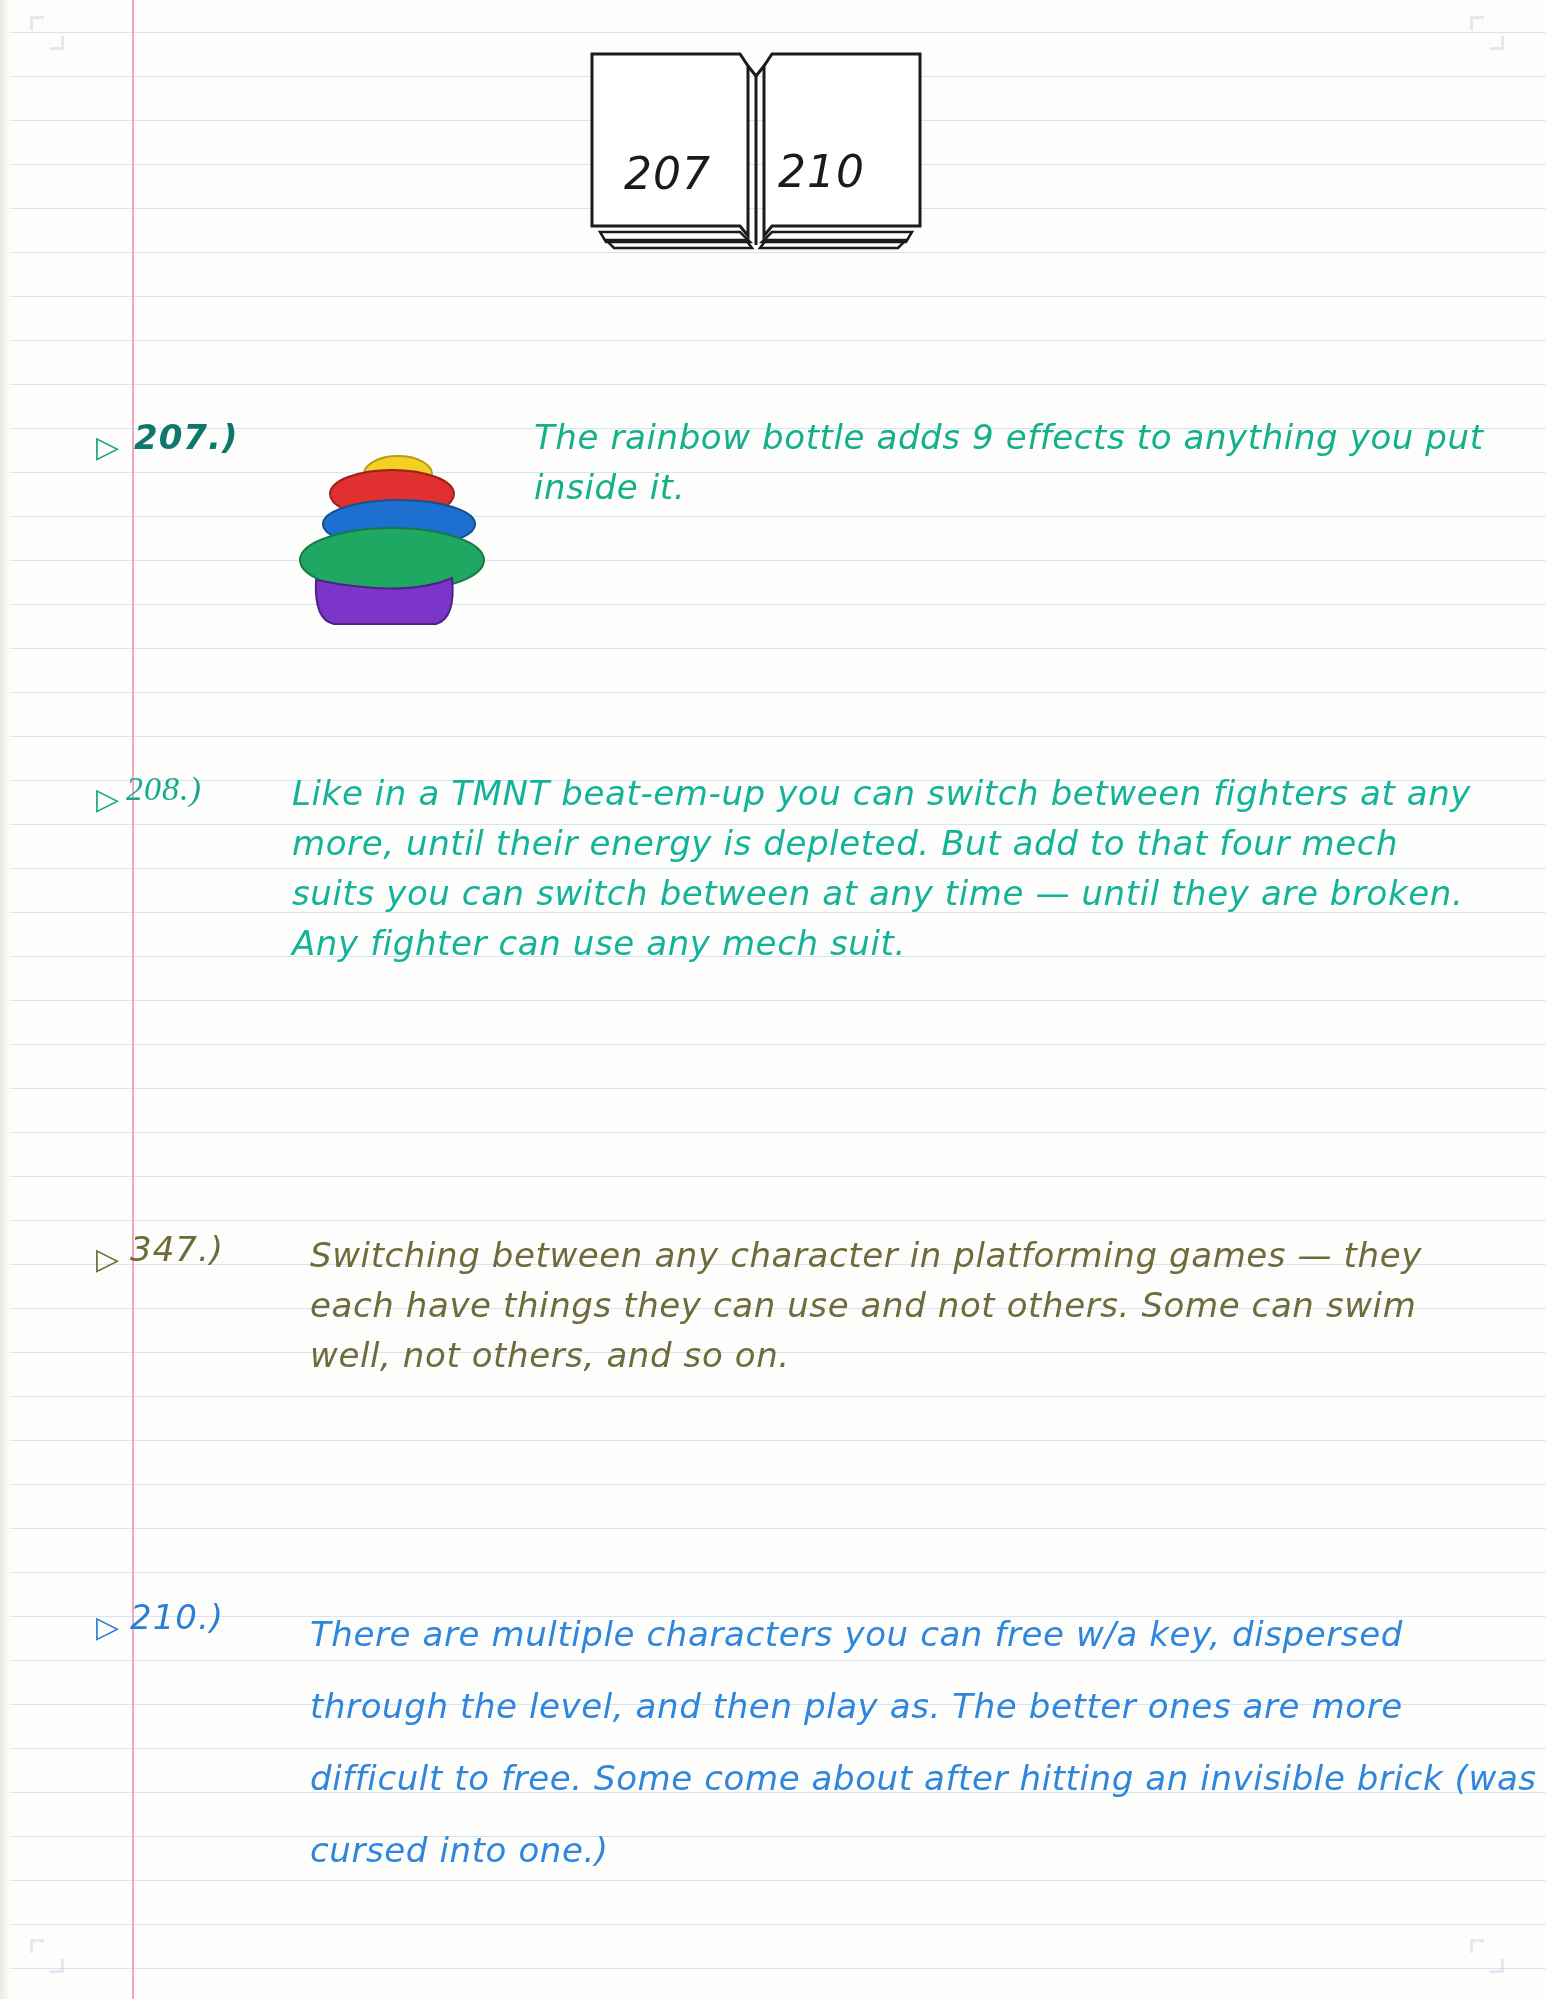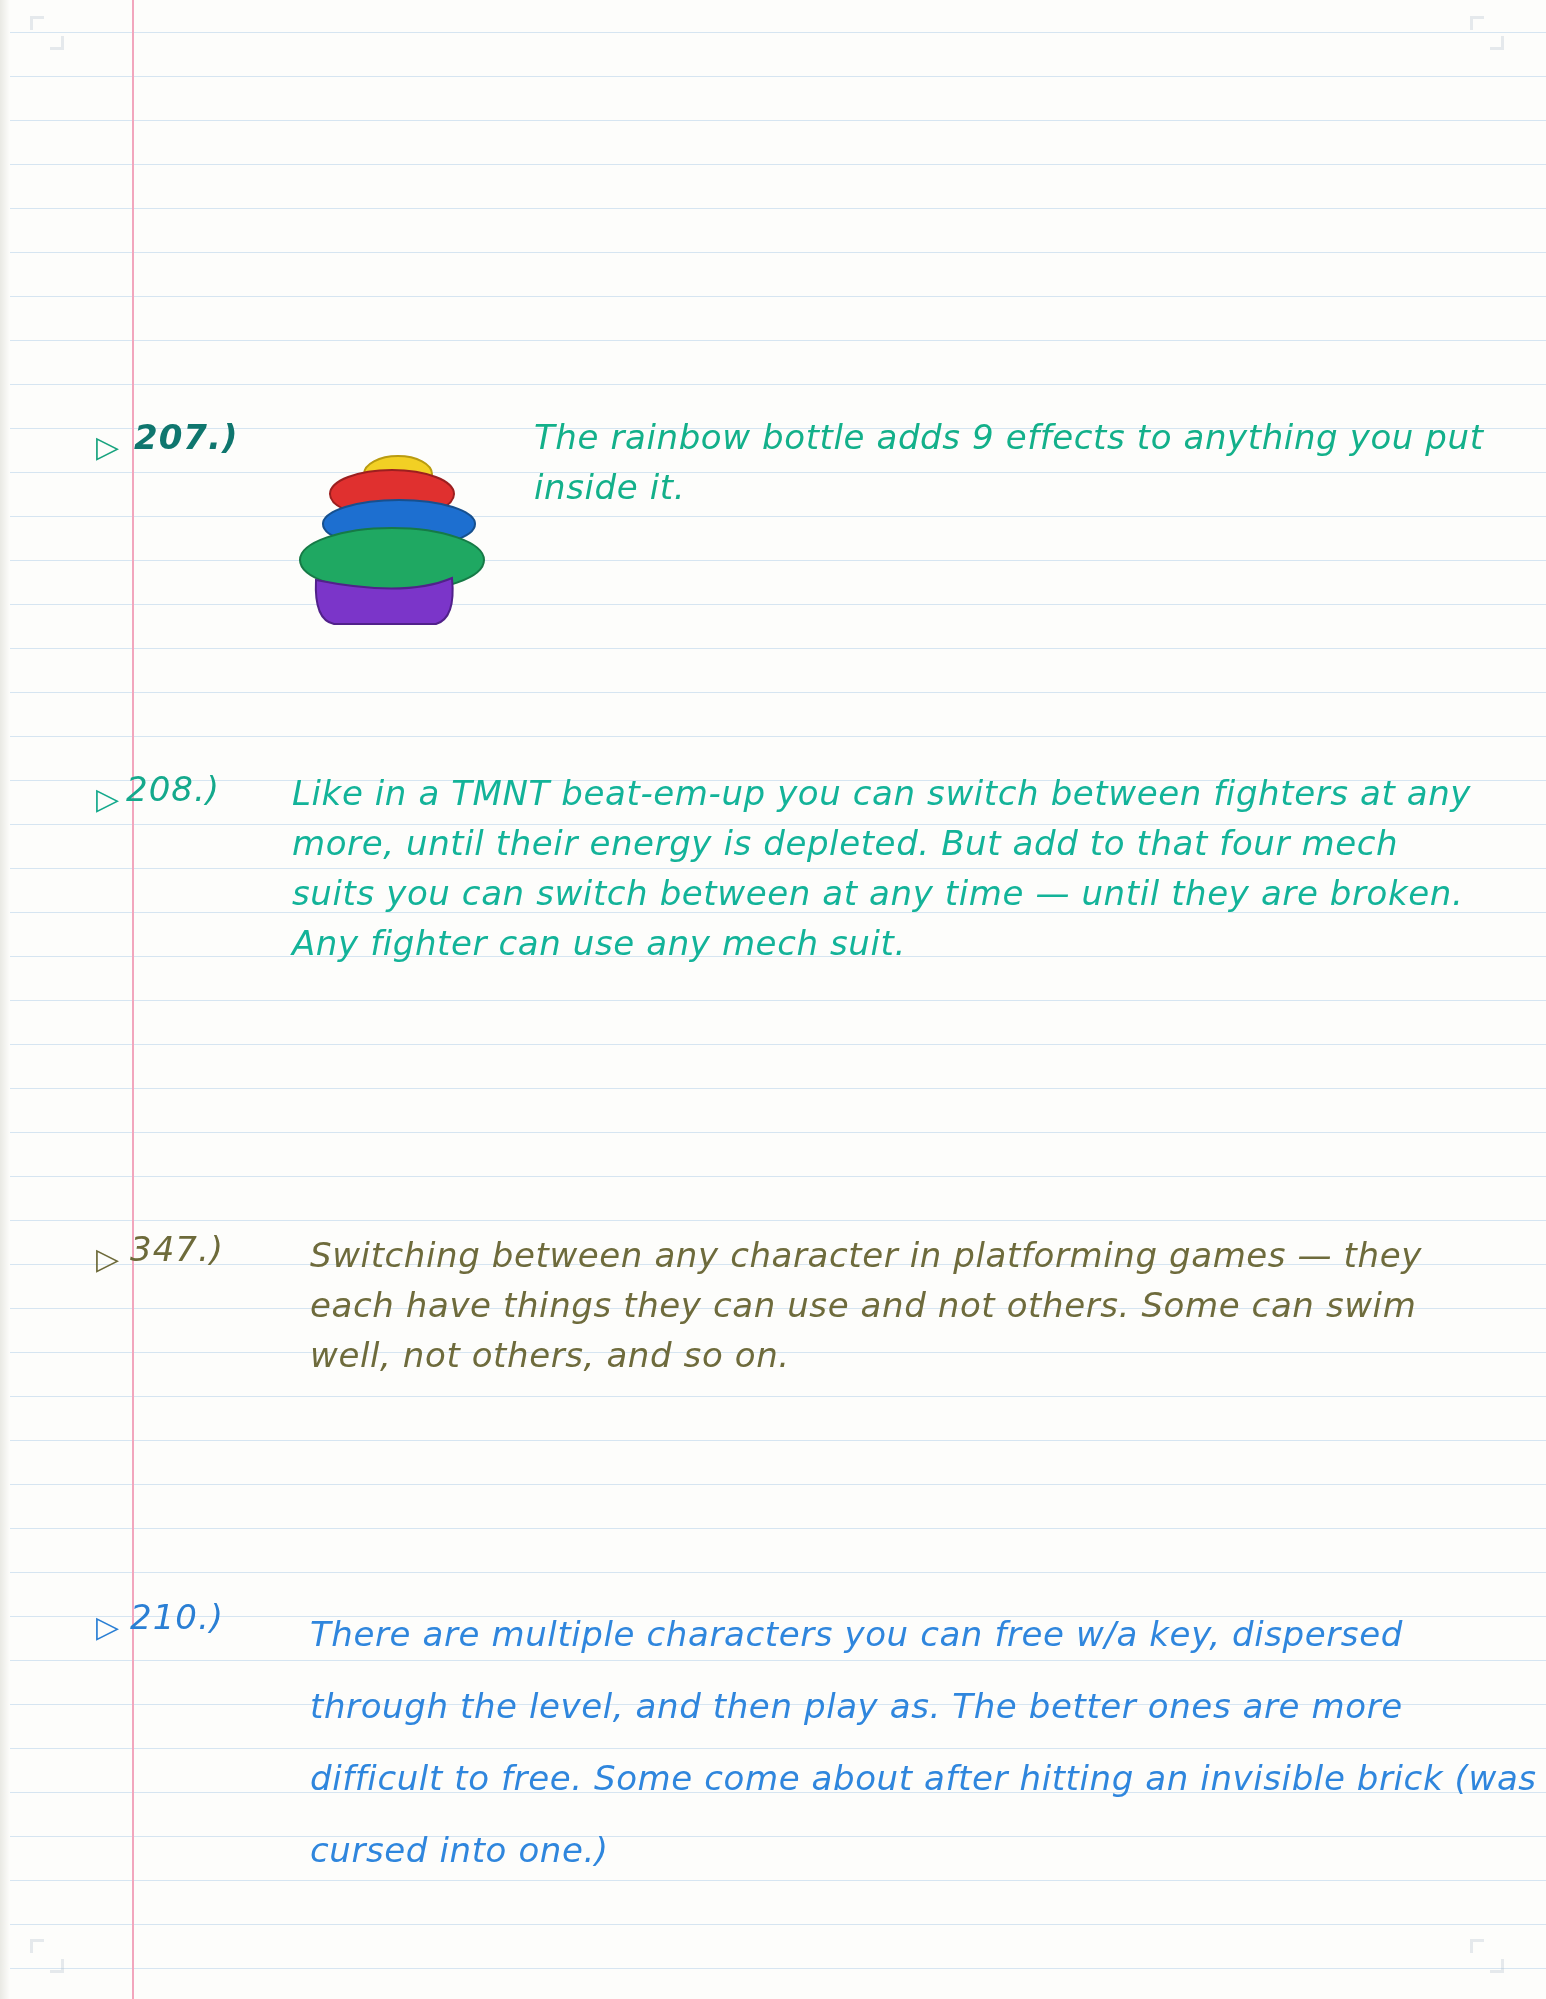--- a/index.html
+++ b/index.html
@@ -122,21 +122,21 @@
     position: absolute;
     left: 286px;
     top: 448px;
     width: 220px;
     height: 190px;
   }
 
   
   #entry-208 { left: 96px; top: 770px; }
   #entry-208 .bullet { color: #14a98c; left: 0; top: 14px; }
-  #entry-208 .num { color: #14a98c; left: 30px; top: 2px; }
+  #entry-208 .num { color: #14a98c; left: 30px; top: 2px; font-family: Liberation Serif, serif; }
   #entry-208 .body { color: #13b399; left: 196px; top: -2px; width: 1180px; line-height: 50px; }
 
   
   #entry-209 { left: 96px; top: 1230px; }
   #entry-209 .bullet { color: #6d6a3a; left: 0; top: 14px; }
   #entry-209 .num { color: #6d6a3a; left: 34px; top: 2px; }
   #entry-209 .body { color: #6e6b3c; left: 214px; top: 0px; width: 1180px; line-height: 50px; }
 
   
   #entry-210 { left: 96px; top: 1598px; }
@@ -217,20 +217,34 @@
     <i style="right:0;bottom:0;width:14px;height:3px"></i>
       <i style="right:0;bottom:0;width:3px;height:14px"></i>
   </div>
   <div class="corner-mark cm-br">
     <i style="left:0;top:0;width:14px;height:3px"></i>
       <i style="left:0;top:0;width:3px;height:14px"></i>
     <i style="right:0;bottom:0;width:14px;height:3px"></i>
       <i style="right:0;bottom:0;width:3px;height:14px"></i>
   </div>
 
+  <div class="book-doodle">
+    <svg width="352" height="215" viewBox="0 0 352 215" fill="none">
+      <path d="M12 14 L160 14 L168 26 L168 196 L160 186 L12 186 Z" stroke="#1b1b1b" stroke-width="3" fill="#ffffff"></path>
+      <path d="M340 14 L192 14 L184 26 L184 196 L192 186 L340 186 Z" stroke="#1b1b1b" stroke-width="3" fill="#ffffff"></path>
+      <path d="M168 26 L176 36 L184 26" stroke="#1b1b1b" stroke-width="3" fill="none"></path>
+      <path d="M176 36 L176 205" stroke="#1b1b1b" stroke-width="3"></path>
+      <path d="M20 192 L160 192 L170 202 L26 202 Z" stroke="#1b1b1b" stroke-width="2.5" fill="none"></path>
+      <path d="M26 200 L166 200 L172 208 L34 208 Z" stroke="#1b1b1b" stroke-width="2.5" fill="none"></path>
+      <path d="M332 192 L192 192 L182 202 L326 202 Z" stroke="#1b1b1b" stroke-width="2.5" fill="none"></path>
+      <path d="M326 200 L186 200 L180 208 L318 208 Z" stroke="#1b1b1b" stroke-width="2.5" fill="none"></path>
+    </svg>
+    <div class="book-num book-num-left">207</div>
+    <div class="book-num book-num-right">210</div>
+  </div>
 
   <div class="entry" id="entry-207">
     <span class="bullet hand">▷</span>
     <span class="num hand">207.)</span>
     <div class="body hand">The rainbow bottle adds 9 effects to anything you put inside it.</div>
   </div>
 
   <div class="bottle">
     <svg width="220" height="190" viewBox="0 0 220 190">
       <ellipse cx="112" cy="26" rx="34" ry="18" fill="#f2d024" stroke="#b99b10" stroke-width="2"></ellipse>

